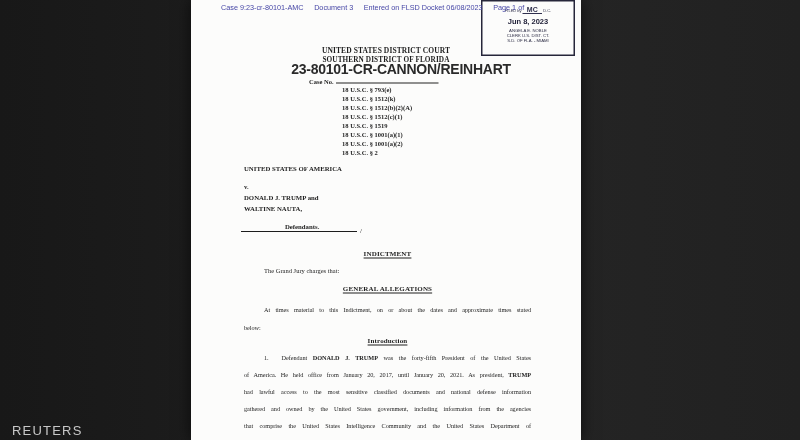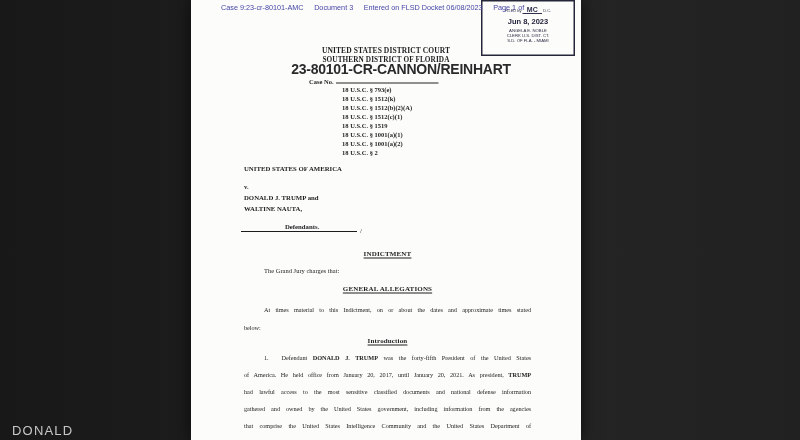--- a/index.html
+++ b/index.html
@@ -149,15 +149,15 @@
             <div class="tline just"><span>had lawful access to the most sensitive classified documents and national defense information</span></div>
             <div class="tline just"><span>gathered and owned by the United States government, including information from the agencies</span></div>
             <div class="tline just"><span>that comprise the United States Intelligence Community and the United States Department of</span></div>
             <div class="tline"><span>Defense.</span></div>
           </div>
       </div>
 
     </div>
   </div>
 
-  <div class="watermark">DONALD</div>
+  <div class="watermark">REUTERS</div>
 
 </div>
 
 </body></html>

